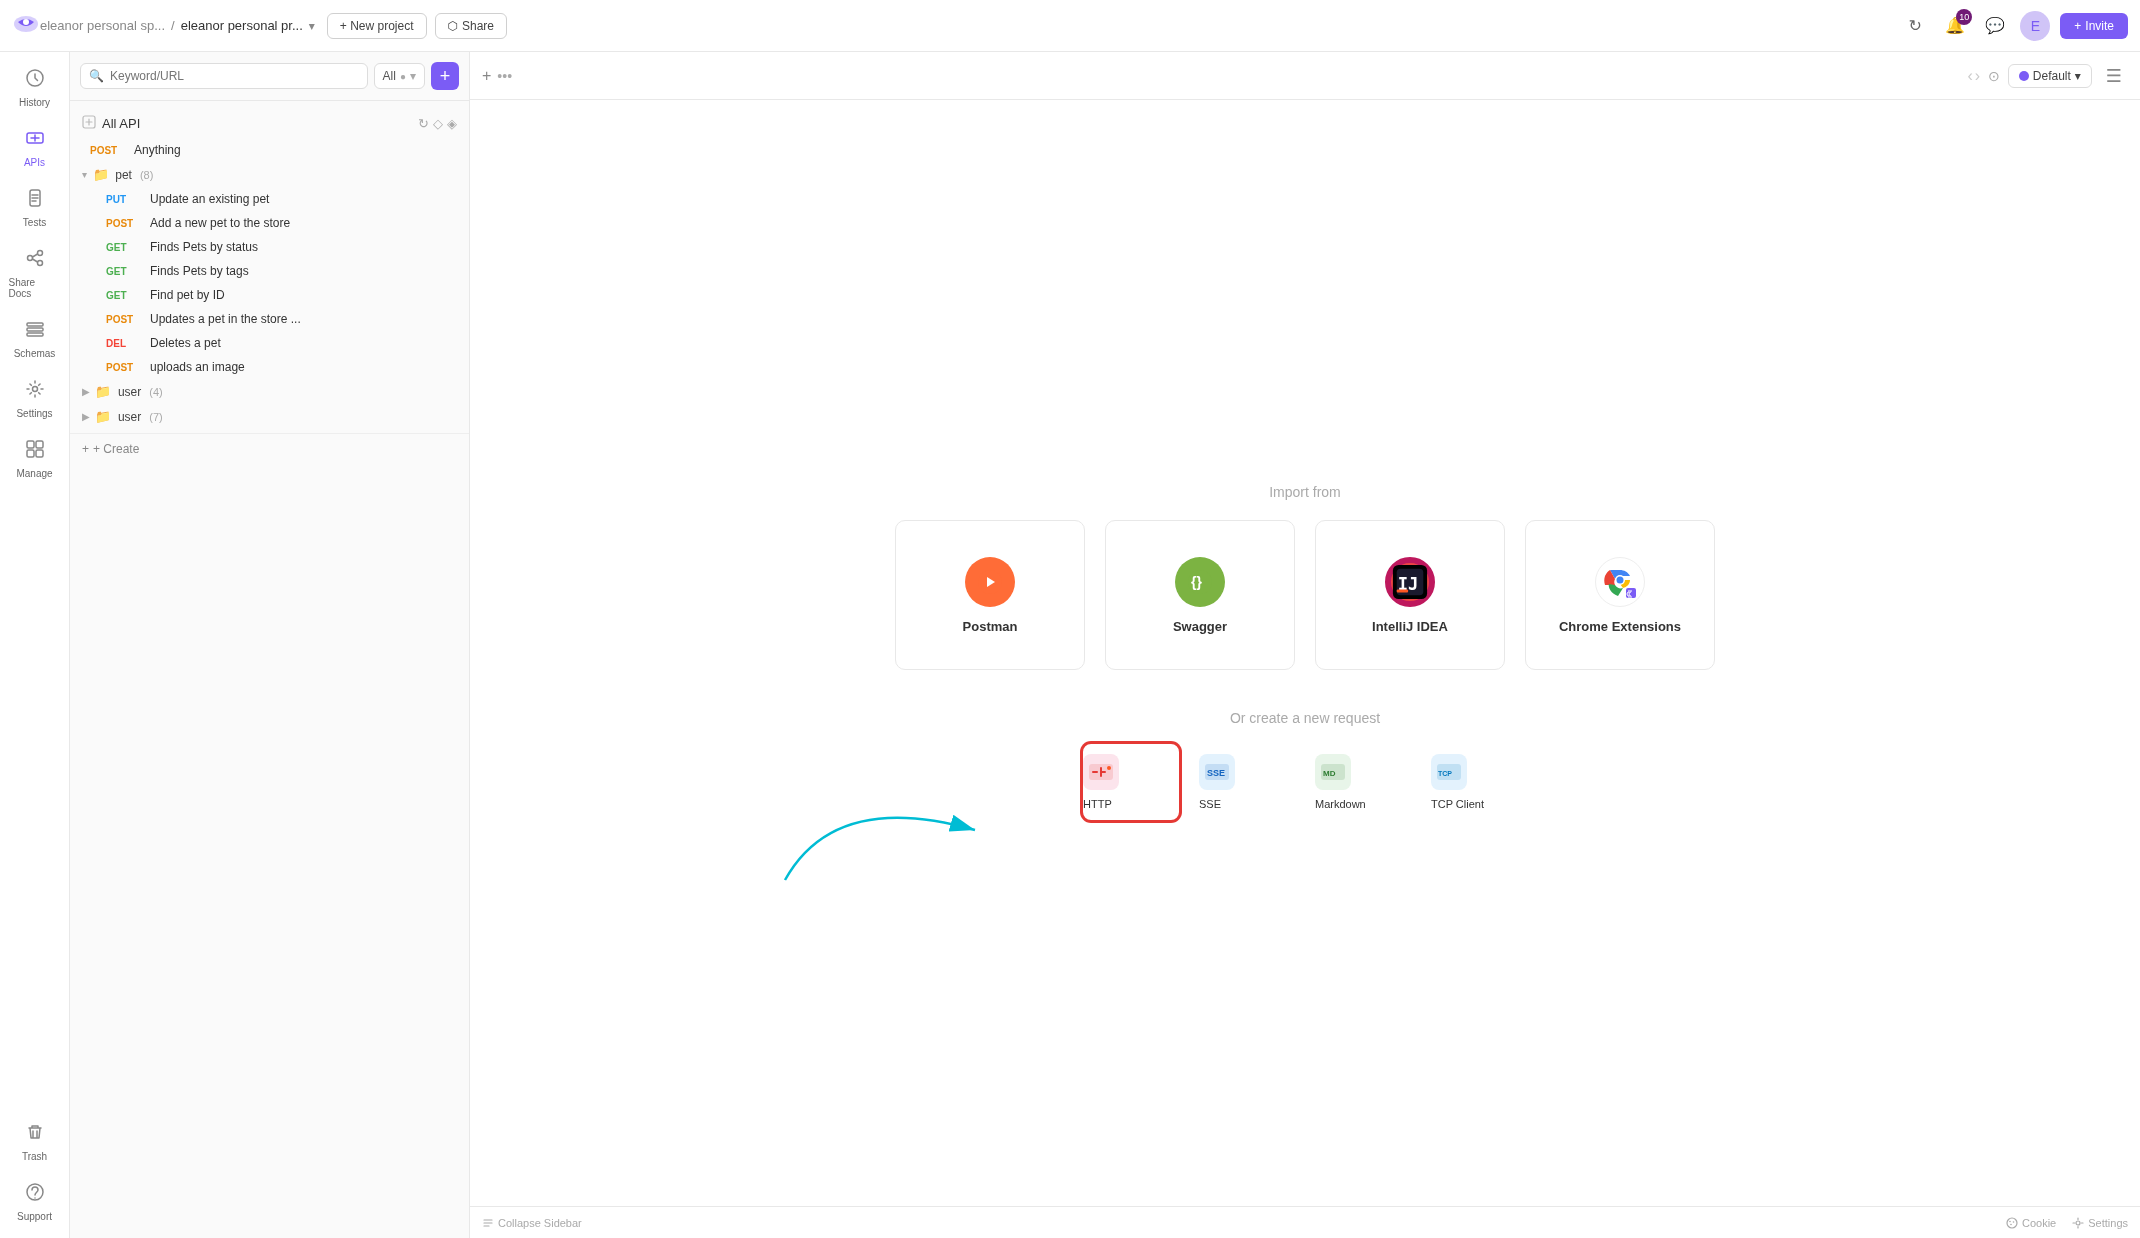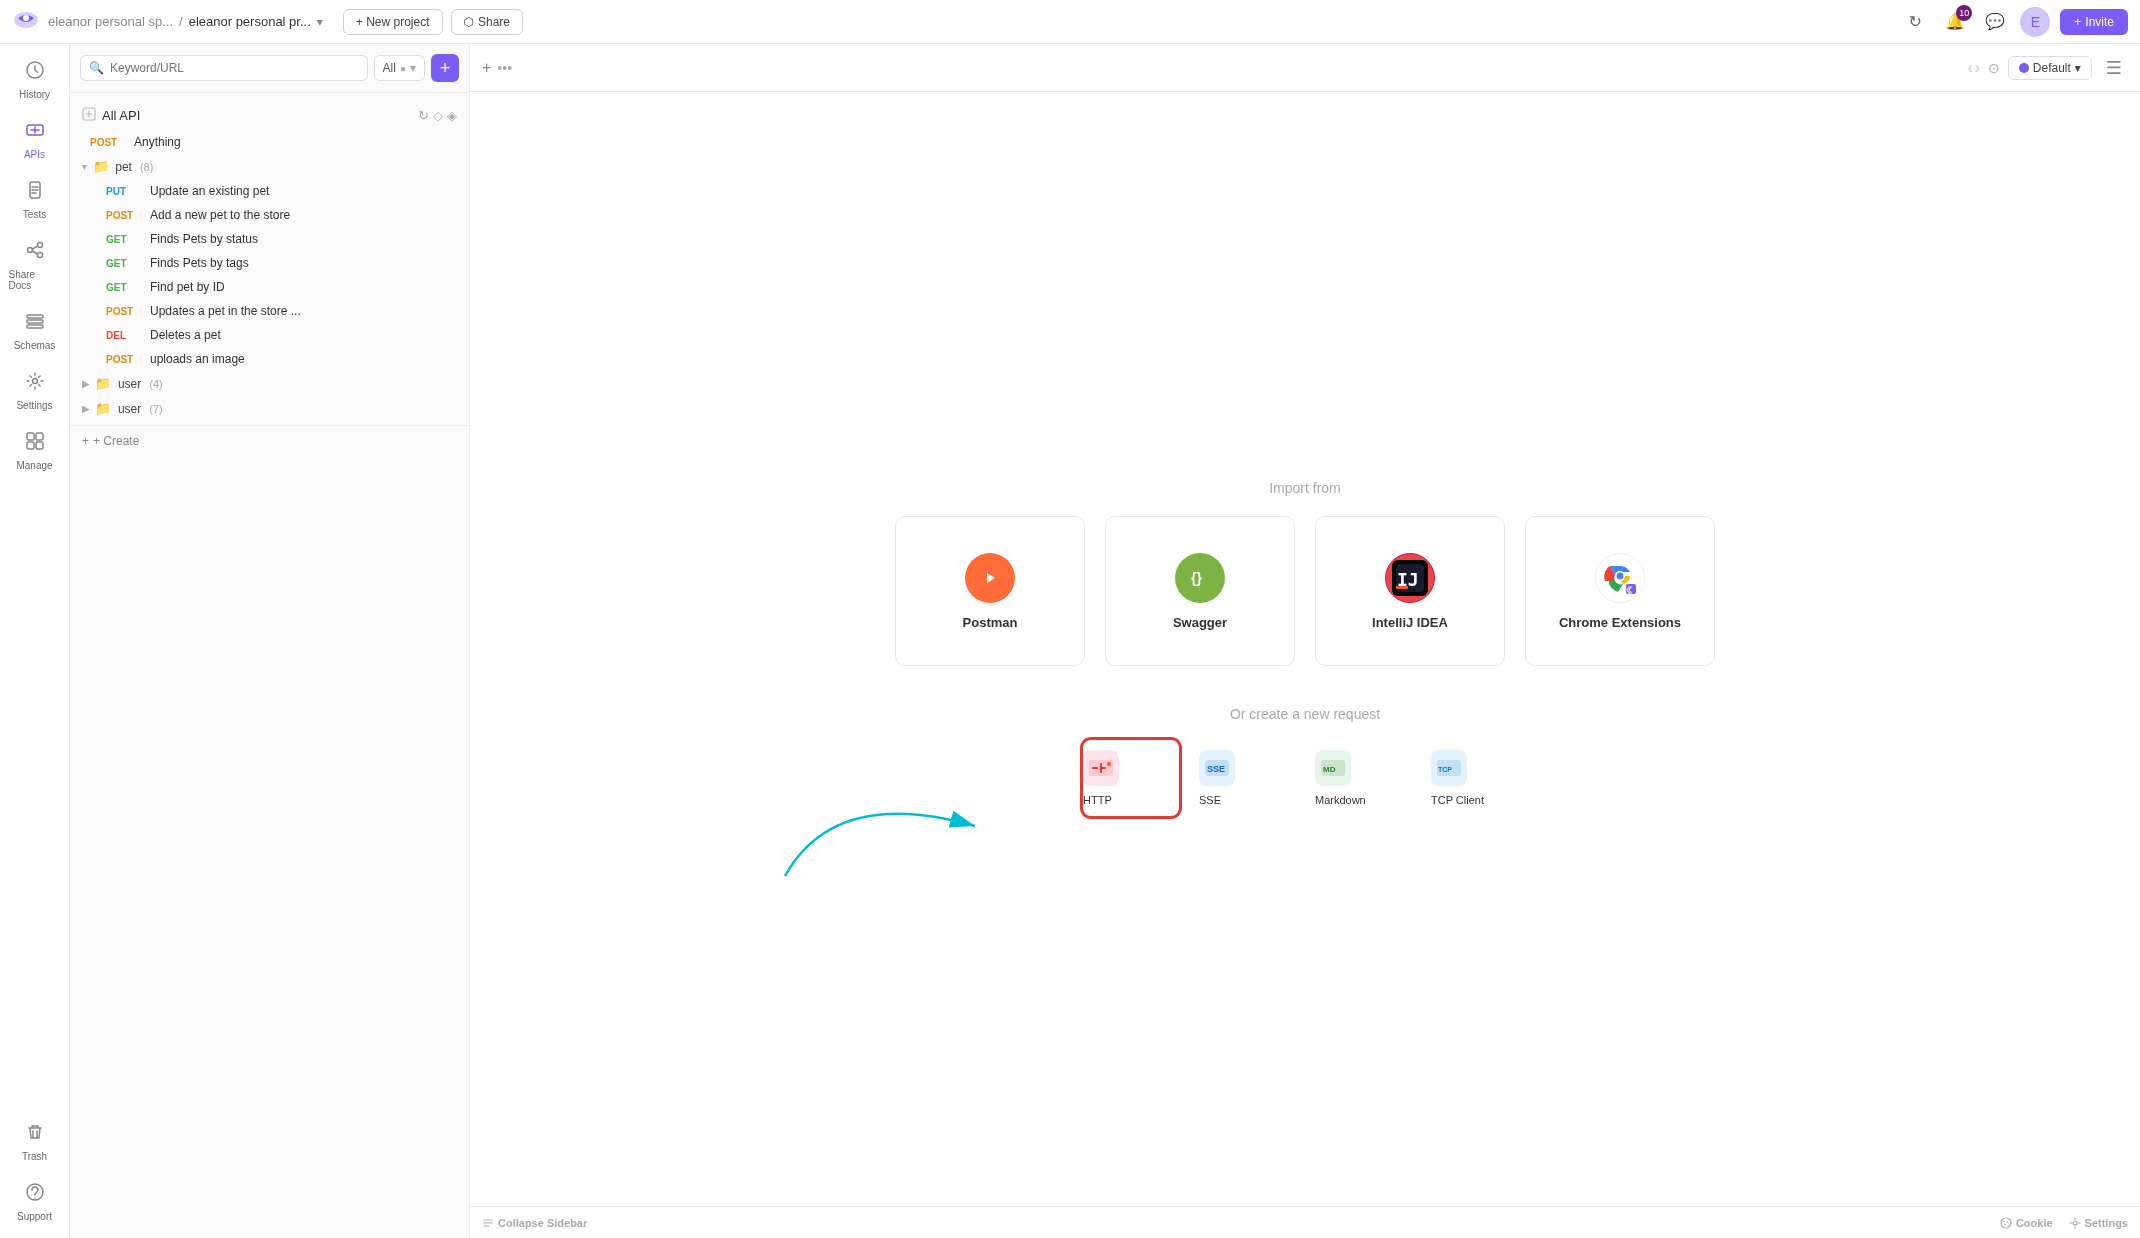--- a/index.html
+++ b/index.html
@@ -1,19 +1,19 @@
 <!DOCTYPE html>
 <html><head>
   <meta charset="utf-8">
   <style>
     * { margin: 0; padding: 0; box-sizing: border-box; }
     body { font-family: -apple-system, BlinkMacSystemFont, 'Segoe UI', sans-serif; font-size: 13px; background: #fff; display: flex; flex-direction: column; height: 100vh; overflow: hidden; }
 
     
-    .topbar { display: flex; align-items: center; height: 44px; background: #fff; border-bottom: 1px solid #e8e8e8; padding: 0 12px; gap: 8px; flex-shrink: 0; }
+    .topbar { display: flex; align-items: center; height: 52px; background: #fff; border-bottom: 1px solid #e8e8e8; padding: 0 12px; gap: 0; flex-shrink: 0; }
     .topbar-breadcrumb { display: flex; align-items: center; gap: 6px; color: #555; font-size: 13px; }
     .topbar-breadcrumb span { color: #888; }
     .topbar-breadcrumb .current { font-weight: 500; color: #333; }
     .topbar-chevron { color: #aaa; font-size: 12px; cursor: pointer; }
     .topbar-actions { display: flex; align-items: center; gap: 8px; margin-left: 12px; }
     .btn-new-project { display: flex; align-items: center; gap: 4px; background: #fff; border: 1px solid #d0d0d0; border-radius: 6px; padding: 5px 12px; font-size: 12px; cursor: pointer; color: #444; }
     .btn-share { display: flex; align-items: center; gap: 4px; background: #fff; border: 1px solid #d0d0d0; border-radius: 6px; padding: 5px 12px; font-size: 12px; cursor: pointer; color: #444; }
     .topbar-right { margin-left: auto; display: flex; align-items: center; gap: 10px; }
     .topbar-icon-btn { width: 30px; height: 30px; display: flex; align-items: center; justify-content: center; cursor: pointer; color: #666; font-size: 16px; border-radius: 50%; }
     .notif-badge { position: relative; }
@@ -68,34 +68,34 @@
     
     .content-main { flex: 1; display: flex; flex-direction: column; align-items: center; justify-content: center; padding: 40px; gap: 40px; overflow-y: auto; }
     .import-section { display: flex; flex-direction: column; align-items: center; gap: 20px; width: 100%; max-width: 900px; }
     .import-title { color: #aaa; font-size: 14px; }
     .import-cards { display: flex; gap: 20px; }
     .import-card { width: 190px; height: 150px; border: 1px solid #e8e8e8; border-radius: 10px; display: flex; flex-direction: column; align-items: center; justify-content: center; gap: 12px; cursor: pointer; background: #fff; }
     .import-card-icon { width: 50px; height: 50px; border-radius: 50%; display: flex; align-items: center; justify-content: center; font-size: 24px; }
     .import-card-label { font-size: 13px; font-weight: 600; color: #333; }
     .postman-icon { background: #ff6c37; }
     .swagger-icon { background: #7cb342; }
-    .intellij-icon { background: #ef4444; border: 1px solid #be185d; }
+    .intellij-icon { background: #ef4444; border: 6px solid #be185d; }
     .chrome-icon { background: #fff; border: 1px solid #eee; }
 
     .new-request-section { display: flex; flex-direction: column; align-items: center; gap: 16px; width: 100%; max-width: 900px; }
     .new-request-title { color: #aaa; font-size: 14px; }
     .new-request-cards { display: flex; gap: 16px; align-items: center; }
     .new-request-card { width: 100px; height: 80px; border: 2px solid transparent; border-radius: 10px; display: flex; flex-direction: column; align-items: flex-start; justify-content: center; gap: 8px; cursor: pointer; background: #fff; }
     .new-request-card.highlighted { border: 2px solid #e53935; box-shadow: 0 0 0 1px #e53935; }
     .new-request-card-icon { width: 36px; height: 36px; border-radius: 8px; display: flex; align-items: center; justify-content: center; font-size: 18px; }
     .new-request-card-label { font-size: 11px; font-weight: 500; color: #333; }
 
     
     .bottom-bar { height: 32px; border-top: 1px solid #e8e8e8; display: flex; align-items: center; padding: 0 12px; gap: 16px; font-size: 11px; color: #aaa; flex-shrink: 0; }
-    .bottom-bar span { cursor: pointer; display: flex; align-items: center; gap: 4px; font-weight: bold; }
+    .bottom-bar span { cursor: pointer; display: flex; align-items: center; gap: 4px; }
     .bottom-bar-right { margin-left: auto; display: flex; gap: 16px; }
   </style>
 </head>
 <body>
 
 <div class="topbar">
 
   <div style="width:28px;height:28px;">
     <svg viewBox="0 0 28 28" width="28" height="28">
       <ellipse cx="14" cy="12" rx="12" ry="8" fill="#7b5cf5" opacity="0.3"></ellipse>

